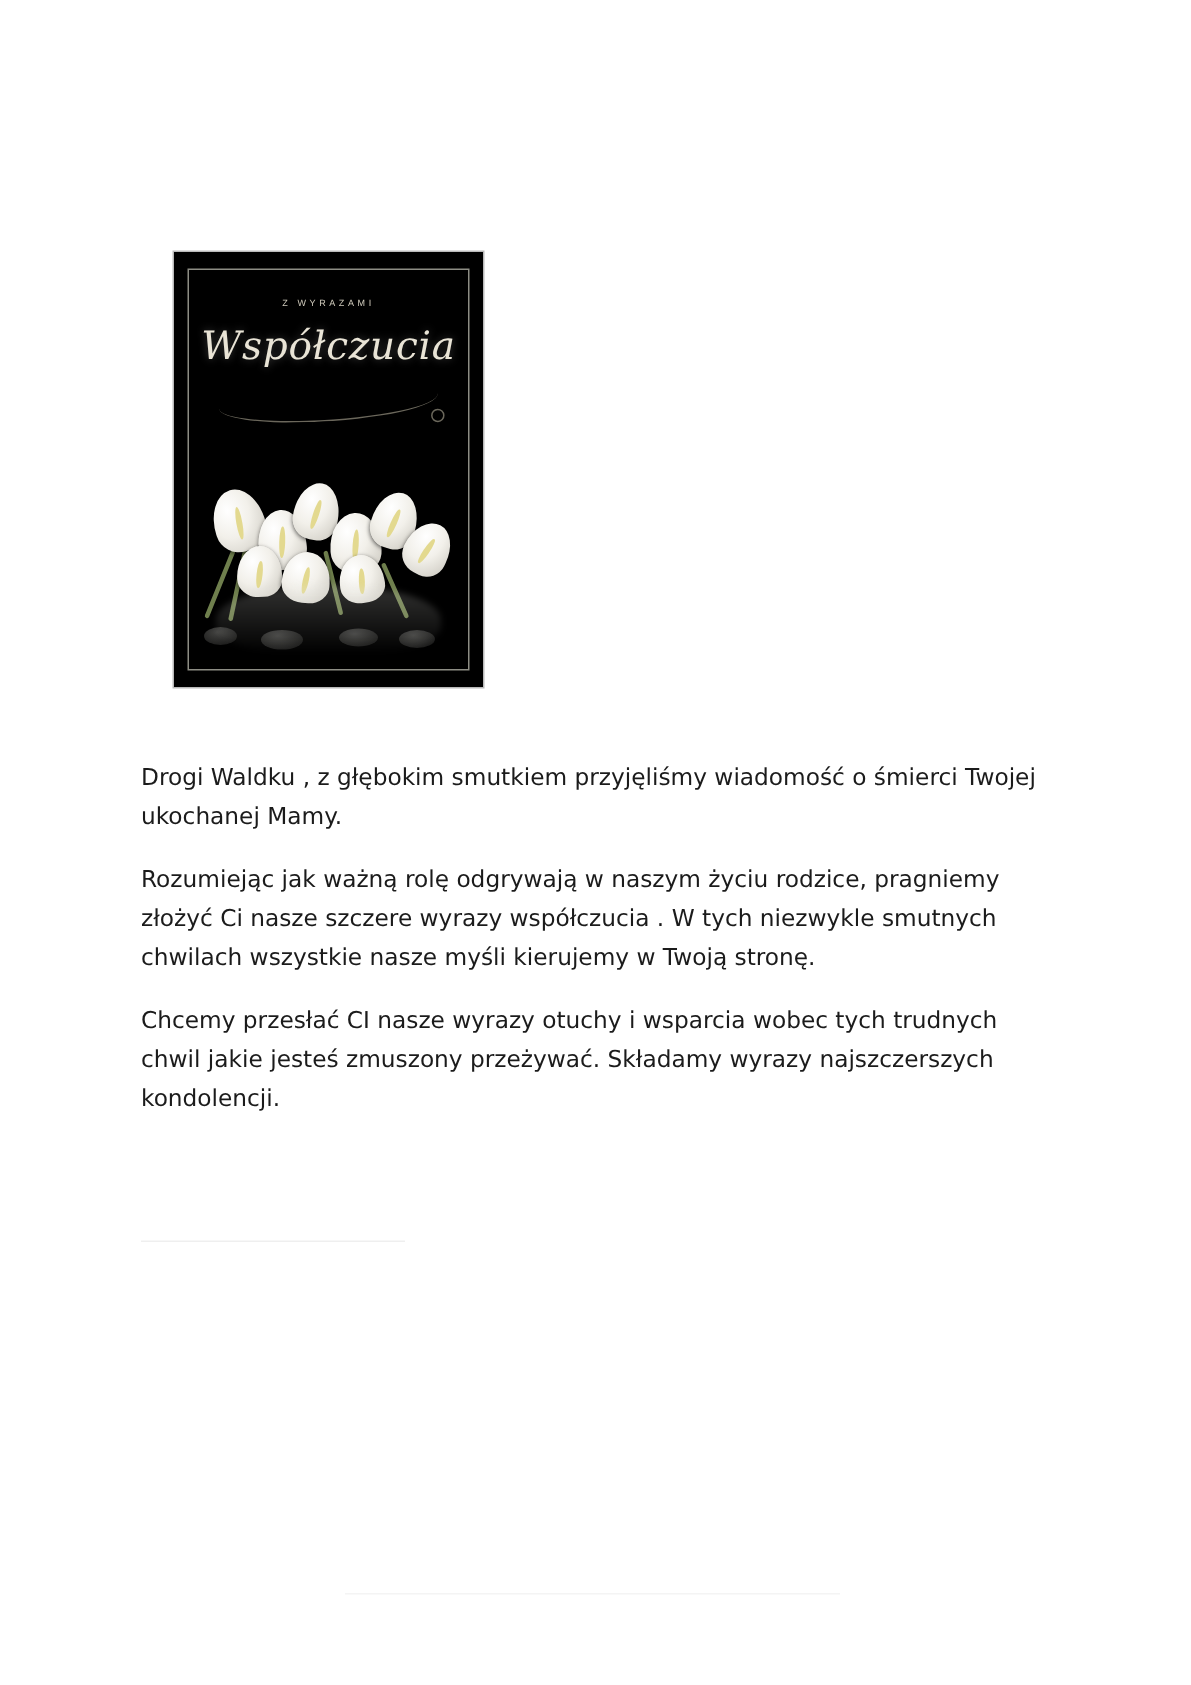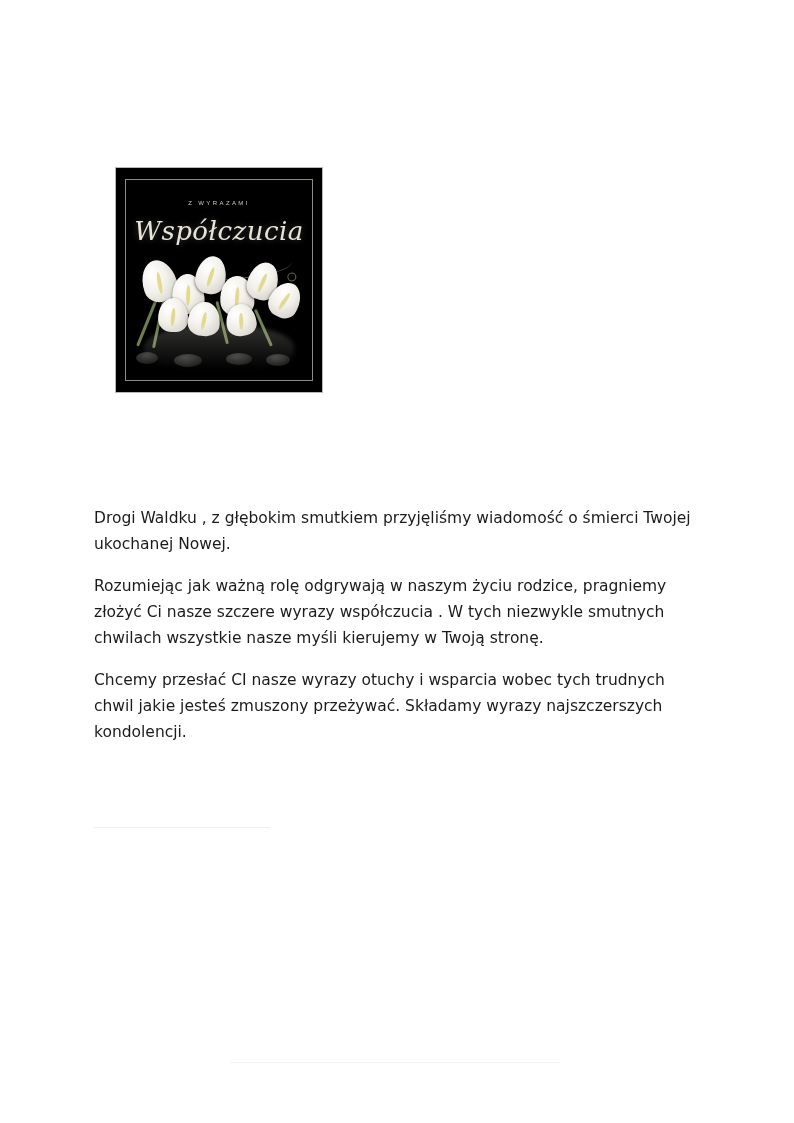--- a/index.html
+++ b/index.html
@@ -21,21 +21,21 @@
     inset: 0;
     background: #ffffff;
   }
 
   
   .card-wrap {
     position: absolute;
     left: 116px;
     top: 168px;
     width: 206px;
-    height: 224px;
+    height: 290px;
   }
   .card {
     position: absolute;
     inset: 0;
     background: #000000;
     box-shadow: 0 0 0 1px #b9b9b9;
   }
   .card-inner-border {
     position: absolute;
     left: 9px;
@@ -220,21 +220,21 @@
         <div class="pebble" style="left:44px; bottom:3px; width:28px; height:13px;"></div>
         <div class="pebble" style="left:96px; bottom:5px; width:26px; height:12px;"></div>
         <div class="pebble" style="left:136px; bottom:4px; width:24px; height:12px;"></div>
 
         <div class="reflection"></div>
       </div>
     </div>
   </div>
 
   <div class="letter">
-    <p>Drogi  Waldku ,  z głębokim smutkiem przyjęliśmy wiadomość o śmierci Twojej ukochanej Nowej.</p>
+    <p>Drogi  Waldku ,  z głębokim smutkiem przyjęliśmy wiadomość o śmierci Twojej ukochanej Mamy.</p>
     <p>Rozumiejąc jak ważną rolę odgrywają w naszym życiu rodzice, pragniemy złożyć Ci   nasze szczere wyrazy współczucia . W tych niezwykle smutnych chwilach wszystkie nasze myśli kierujemy w Twoją stronę.</p>
     <p>Chcemy przesłać  CI  nasze wyrazy otuchy i wsparcia wobec tych trudnych chwil jakie jesteś  zmuszony przeżywać. Składamy wyrazy najszczerszych kondolencji.</p>
   </div>
 
   <div class="signature-row">
     <div class="sig-rule"></div>
   </div>
 
   <div class="faint-rule"></div>
 </div>

